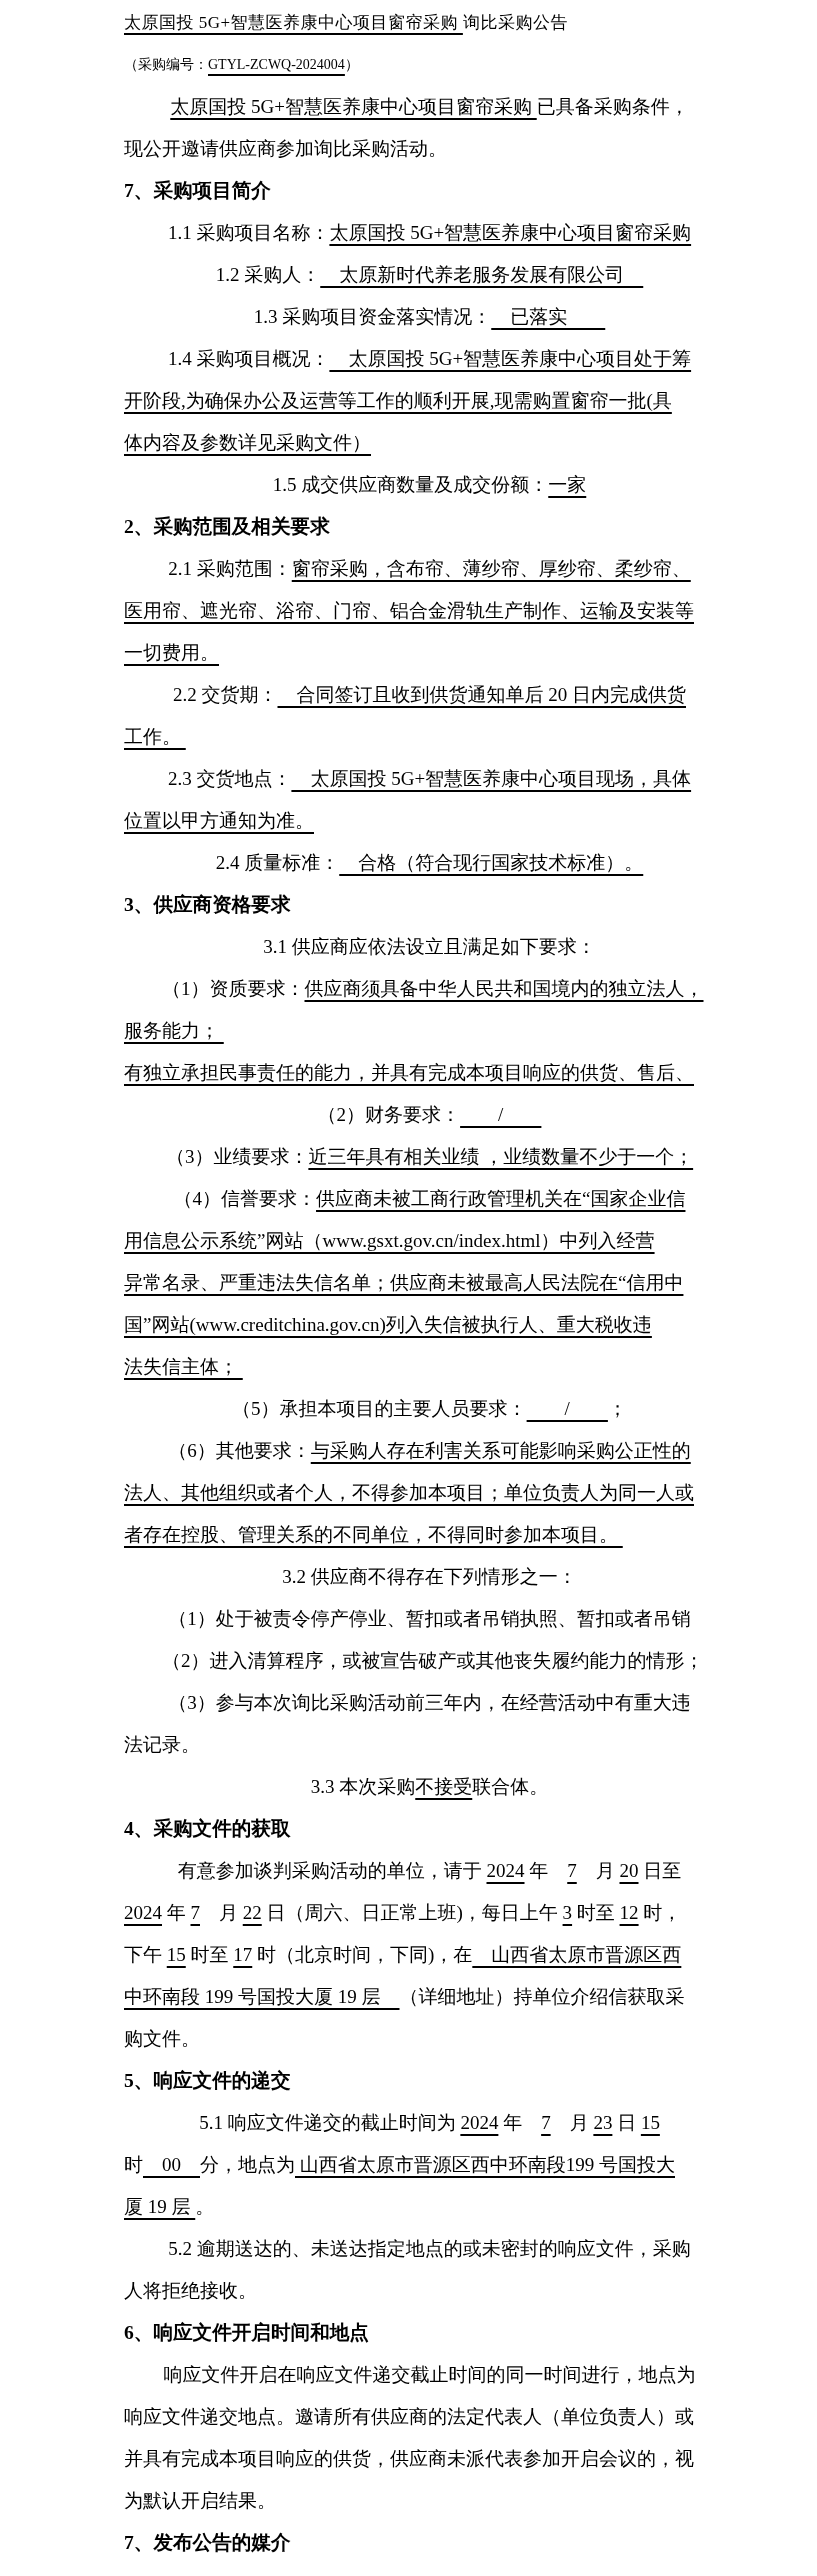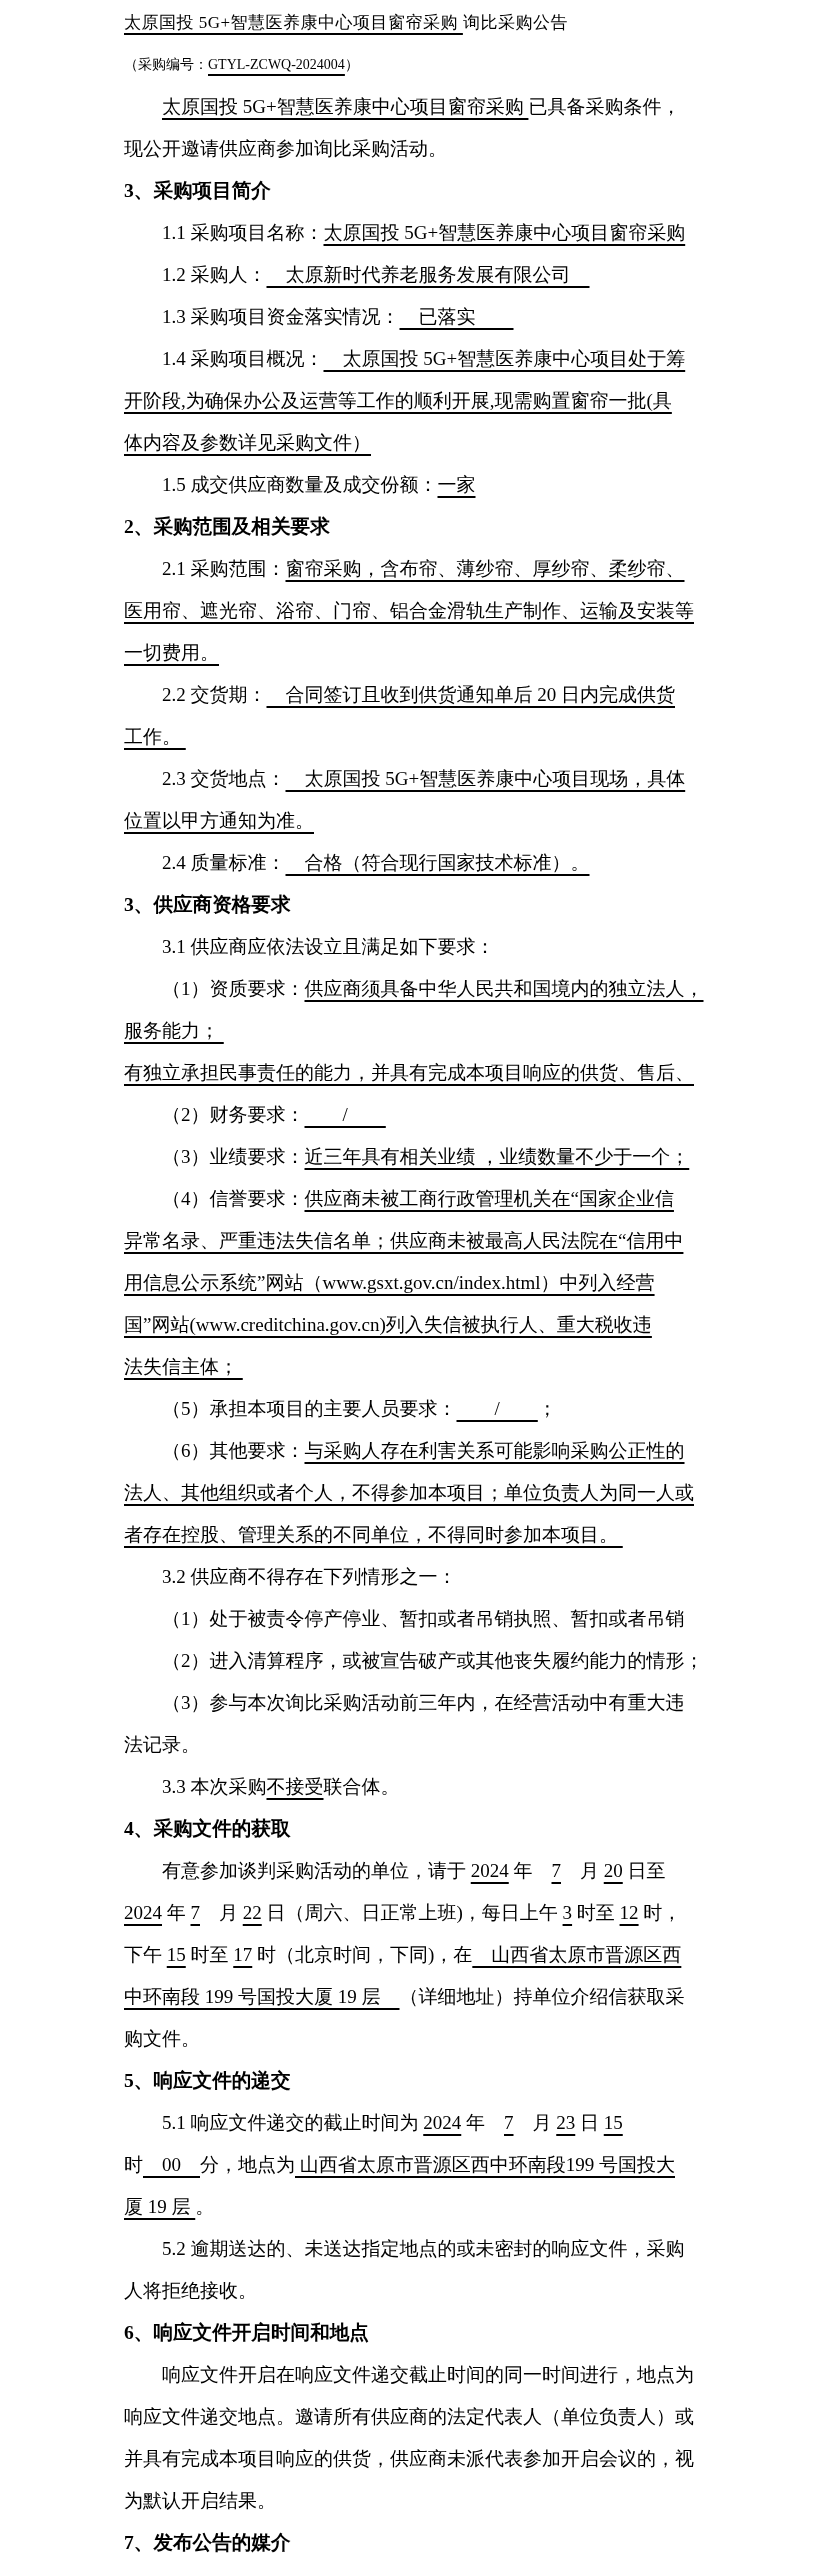--- a/index.html
+++ b/index.html
@@ -15,40 +15,40 @@
   .doc{
     padding:2.1px 121px 0 124px;
   }
   .line{
     height:42px;
     line-height:42px;
     font-size:19px;
     white-space:pre;
   }
   .line.center{text-align:left;}
-  .line.indent{padding-left:38px;}
+  .line.indent{padding-left:38px;text-align:center;}
   .line.title{font-size:17px;letter-spacing:0.5px;}
   .line.procnum{font-size:14px;}
   .line.heading{font-weight:700;font-size:19.6px;}
   .u{
     text-decoration:underline;
     text-underline-offset:4.6px;
     text-decoration-thickness:1.5px;
   }
 </style>
 </head>
 <body>
 
 <div class="page">
   <div class="doc" id="doc">
       <div class="line title center"><span class="u">太原国投 5G+智慧医养康中心项目窗帘采购 </span><span>询比采购公告</span></div>
       <div class="line procnum center"><span>（采购编号：</span><span class="u">GTYL-ZCWQ-2024004</span><span>）</span></div>
       <div class="line body indent"><span class="u">太原国投 5G+智慧医养康中心项目窗帘采购 </span><span>已具备采购条件，</span></div>
       <div class="line body"><span>现公开邀请供应商参加询比采购活动。</span></div>
-      <div class="line heading"><span>3、采购项目简介</span></div>
+      <div class="line heading"><span>7、采购项目简介</span></div>
       <div class="line body indent"><span>1.1 采购项目名称：</span><span class="u">太原国投 5G+智慧医养康中心项目窗帘采购</span></div>
       <div class="line body indent"><span>1.2 采购人：</span><span class="u">　太原新时代养老服务发展有限公司　</span></div>
       <div class="line body indent"><span>1.3 采购项目资金落实情况：</span><span class="u">　已落实　　</span></div>
       <div class="line body indent"><span>1.4 采购项目概况：</span><span class="u">　太原国投 5G+智慧医养康中心项目处于筹</span></div>
       <div class="line body"><span class="u">开阶段,为确保办公及运营等工作的顺利开展,现需购置窗帘一批(具</span></div>
       <div class="line body"><span class="u">体内容及参数详见采购文件）</span></div>
       <div class="line body indent"><span>1.5 成交供应商数量及成交份额：</span><span class="u">一家</span></div>
       <div class="line heading"><span>2、采购范围及相关要求</span></div>
       <div class="line body indent"><span>2.1 采购范围：</span><span class="u">窗帘采购，含布帘、薄纱帘、厚纱帘、柔纱帘、</span></div>
       <div class="line body"><span class="u">医用帘、遮光帘、浴帘、门帘、铝合金滑轨生产制作、运输及安装等</span></div>
@@ -59,22 +59,22 @@
       <div class="line body"><span class="u">位置以甲方通知为准。</span></div>
       <div class="line body indent"><span>2.4 质量标准：</span><span class="u">　合格（符合现行国家技术标准）。</span></div>
       <div class="line heading"><span>3、供应商资格要求</span></div>
       <div class="line body indent"><span>3.1 供应商应依法设立且满足如下要求：</span></div>
       <div class="line body indent"><span>（1）资质要求：</span><span class="u">供应商须具备中华人民共和国境内的独立法人，</span></div>
       <div class="line body"><span class="u">服务能力； </span></div>
       <div class="line body"><span class="u">有独立承担民事责任的能力，并具有完成本项目响应的供货、售后、</span></div>
       <div class="line body indent"><span>（2）财务要求：</span><span class="u">　　/　　</span></div>
       <div class="line body indent"><span>（3）业绩要求：</span><span class="u">近三年具有相关业绩 ，业绩数量不少于一个；</span></div>
       <div class="line body indent"><span>（4）信誉要求：</span><span class="u">供应商未被工商行政管理机关在“国家企业信</span></div>
+      <div class="line body"><span class="u">用信息公示系统”网站（www.gsxt.gov.cn/index.html）中列入经营</span></div>
       <div class="line body"><span class="u">异常名录、严重违法失信名单；供应商未被最高人民法院在“信用中</span></div>
-      <div class="line body"><span class="u">用信息公示系统”网站（www.gsxt.gov.cn/index.html）中列入经营</span></div>
       <div class="line body"><span class="u">国”网站(www.creditchina.gov.cn)列入失信被执行人、重大税收违</span></div>
       <div class="line body"><span class="u">法失信主体； </span></div>
       <div class="line body indent"><span>（5）承担本项目的主要人员要求：</span><span class="u">　　/　　</span><span>；</span></div>
       <div class="line body indent"><span>（6）其他要求：</span><span class="u">与采购人存在利害关系可能影响采购公正性的</span></div>
       <div class="line body"><span class="u">法人、其他组织或者个人，不得参加本项目；单位负责人为同一人或</span></div>
       <div class="line body"><span class="u">者存在控股、管理关系的不同单位，不得同时参加本项目。 </span></div>
       <div class="line body indent"><span>3.2 供应商不得存在下列情形之一：</span></div>
       <div class="line body indent"><span>（1）处于被责令停产停业、暂扣或者吊销执照、暂扣或者吊销</span></div>
       <div class="line body indent"><span>（2）进入清算程序，或被宣告破产或其他丧失履约能力的情形；</span></div>
       <div class="line body indent"><span>（3）参与本次询比采购活动前三年内，在经营活动中有重大违</span></div>

